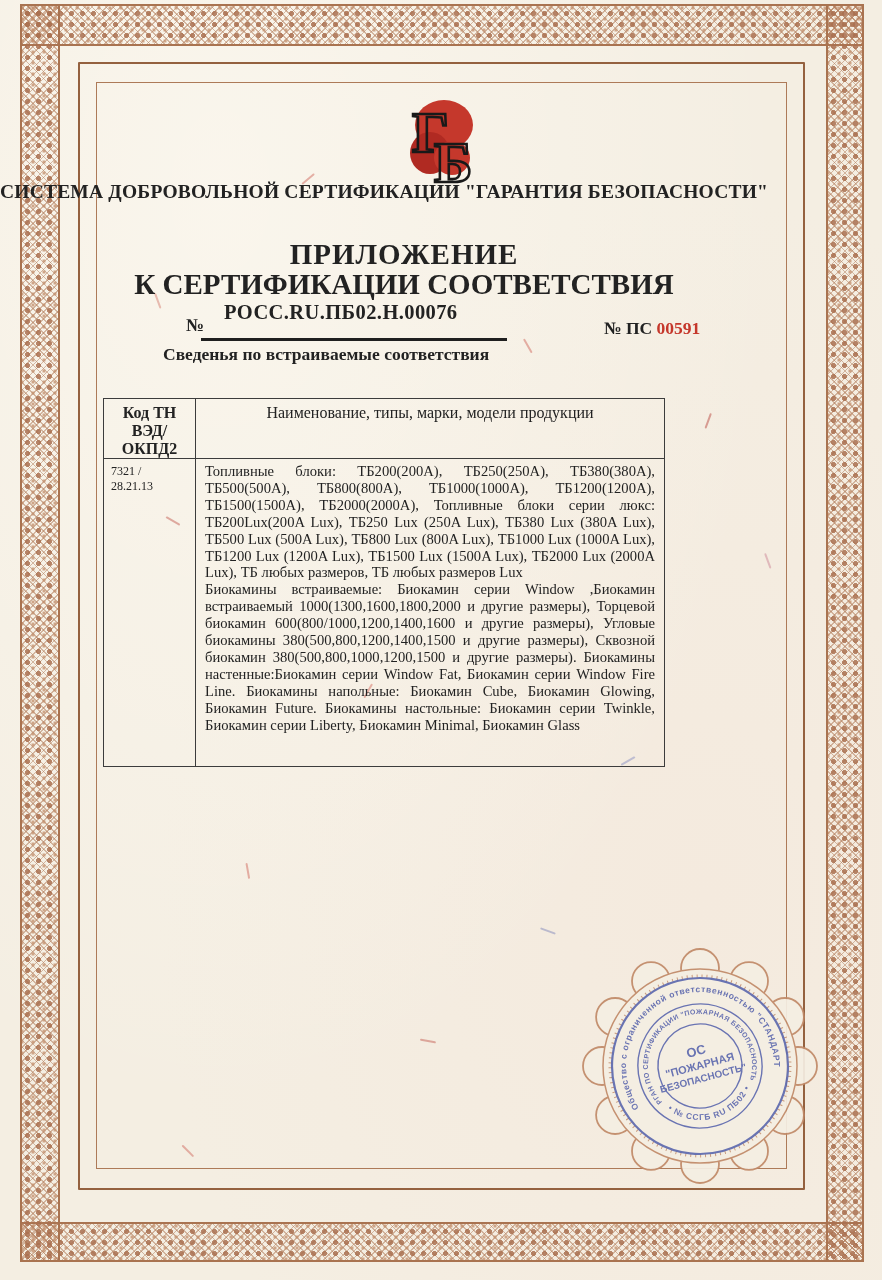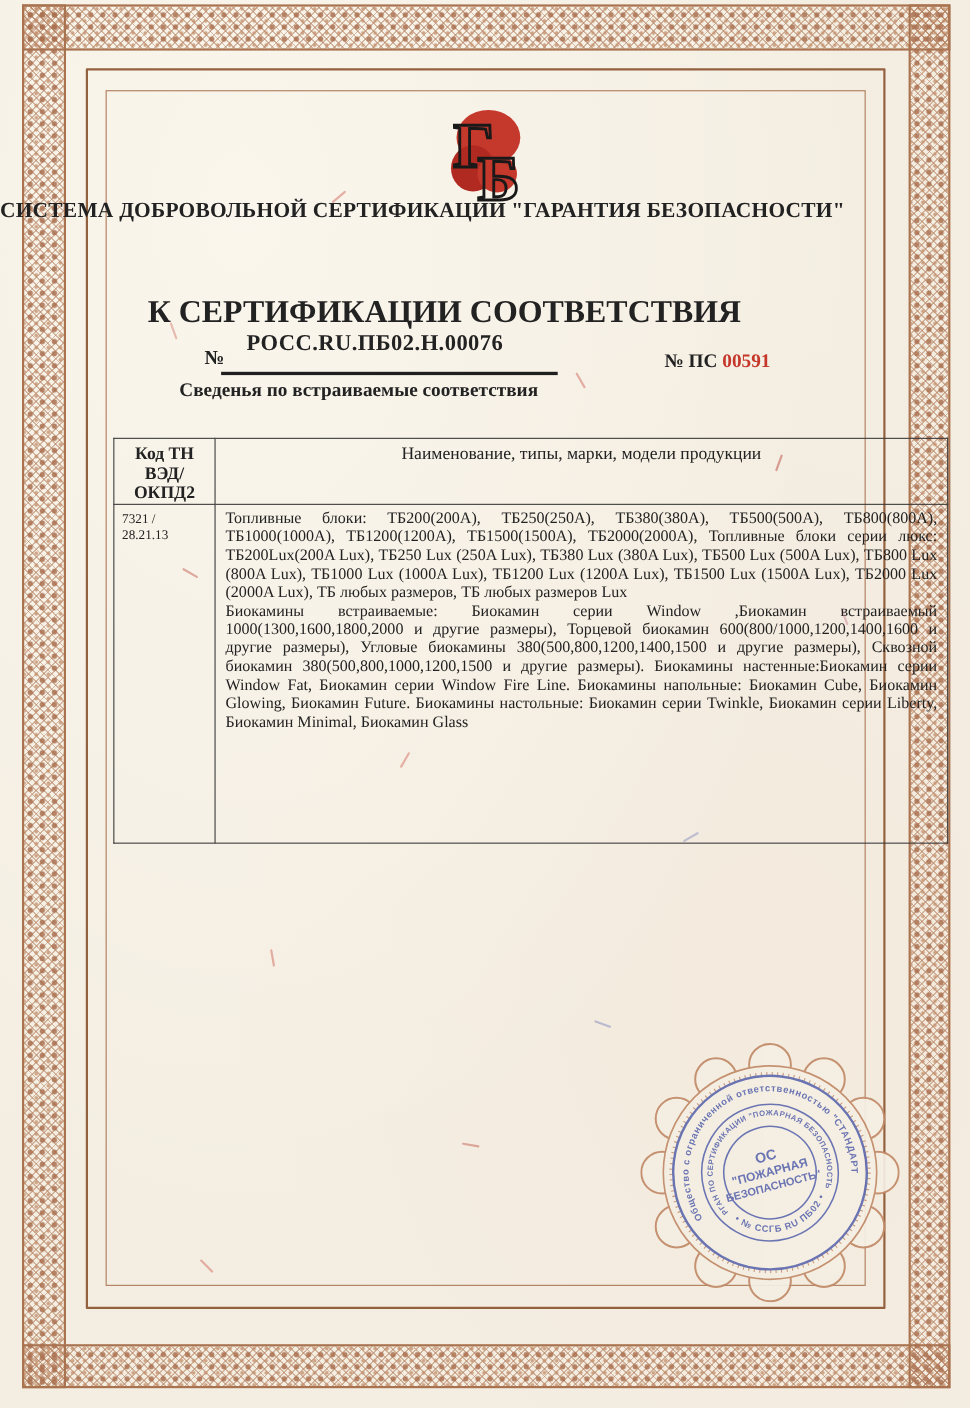--- a/index.html
+++ b/index.html
@@ -40,21 +40,21 @@
   .title-block{position:absolute; left:0; right:74px; text-align:center; font-weight:bold;}
   .title1{top:238px; font-size:29px; letter-spacing:1px;}
   .title2{top:268px; font-size:29px;}
   .cert-no{position:absolute; left:224px; top:301px; font-size:20.5px; font-weight:bold; letter-spacing:.4px;}
   .no-prefix{position:absolute; left:186px; top:315px; font-size:18px; font-weight:bold;}
   .no-line{position:absolute; left:201px; top:338px; width:306px; height:2.6px; background:#1f1f1f;}
   .ps-no{position:absolute; left:604px; top:318px; font-size:17.5px; font-weight:bold;}
   .ps-red{color:#c5372b;}
   .subtitle{position:absolute; left:163px; top:344px; font-size:17.5px; font-weight:bold;}
   
-  .cert-table{position:absolute; left:103px; top:398px; width:759px;
+  .cert-table{position:absolute; left:103px; top:398px; width:562px;
     border-collapse:collapse; table-layout:fixed;padding-left:24px;}
   .cert-table th,.cert-table td{border:1.7px solid #3c3c3c; vertical-align:top;}
   .col-code{width:92px;}
   .cert-table th{font-size:16px; padding:5px 4px 0 4px;}
   th.h-code{font-weight:bold; text-align:center; height:50px;}
   th.h-name{font-weight:normal; text-align:center;}
   td.code-cell{font-size:12px; padding:5px 2px 0 7px; height:302px;}
   td.name-cell{padding:4px 9px 0 9px;}
   .name-cell p{margin:0; font-size:14.6px; line-height:16.9px; text-align:justify;}
   .pre{white-space:pre-line;}
@@ -90,20 +90,21 @@
   <svg class="logo" width="106" height="94" viewBox="0 0 106 94">
     <ellipse cx="56" cy="33" rx="29" ry="25" fill="#c5382c"></ellipse>
     <ellipse cx="42" cy="61" rx="20" ry="21" fill="#b02a22"></ellipse>
     <ellipse cx="64" cy="66" rx="18" ry="17" fill="#c5382c"></ellipse>
     <text x="24" y="60" font-size="58" font-weight="bold" font-family="Liberation Serif, serif" fill="none" stroke="#191919" stroke-width="2.6">Г</text>
     <text x="46" y="90" font-size="58" font-weight="bold" font-family="Liberation Serif, serif" fill="none" stroke="#191919" stroke-width="2.6">Б</text>
   </svg>
 
   <div class="sys-block sys1">СИСТЕМА ДОБРОВОЛЬНОЙ СЕРТИФИКАЦИИ "ГАРАНТИЯ БЕЗОПАСНОСТИ"</div>
 
+  <div class="title-block title1">ПРИЛОЖЕНИЕ</div>
   <div class="title-block title2">К СЕРТИФИКАЦИИ СООТВЕТСТВИЯ</div>
 
   <div class="cert-no">РОСС.RU.ПБ02.Н.00076</div>
   <div class="no-prefix">№</div>
   <div class="no-line"></div>
   <div class="ps-no"><span>№ ПС</span>
     <span class="ps-red">00591</span></div>
   <div class="subtitle">Сведенья по встраиваемые соответствия</div>
 
   <table class="cert-table">

